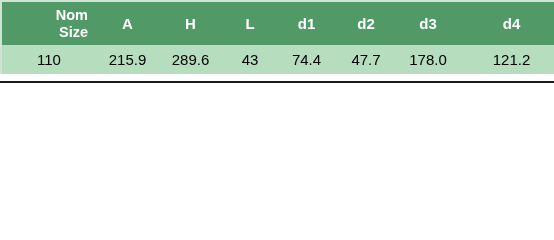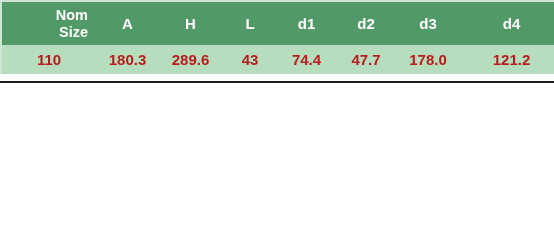--- a/index.html
+++ b/index.html
@@ -46,22 +46,22 @@
   .spec-table thead th.col-nom {
     text-align: right;
     padding-right: 8px;
     font-size: 14.5px;
   }
   .spec-table tbody tr {
     background: #b6ddbe;
   }
   .spec-table tbody td {
     height: 29px;
-    color: #b91c1c;
-    font-weight: bold;
+    color: #000000;
+    font-weight: normal;
     font-size: 15px;
     text-align: center;
     vertical-align: middle;
     padding: 0;
     border: 0;
   }
   .bottom-rule {
     position: absolute;
     left: 0;
     bottom: 0;
@@ -85,21 +85,21 @@
         <th style="width:56px;">L</th>
         <th style="width:57px;">d1</th>
         <th style="width:62px;margin-top:16px;">d2</th>
         <th style="width:62px;">d3</th>
         <th style="width:105px;">d4</th>
       </tr>
     </thead>
     <tbody>
       <tr>
         <td>110</td>
-        <td>180.3</td>
+        <td>215.9</td>
         <td>289.6</td>
         <td>43</td>
         <td>74.4</td>
         <td>47.7</td>
         <td>178.0</td>
         <td>121.2</td>
       </tr>
     </tbody>
   </table>
 

